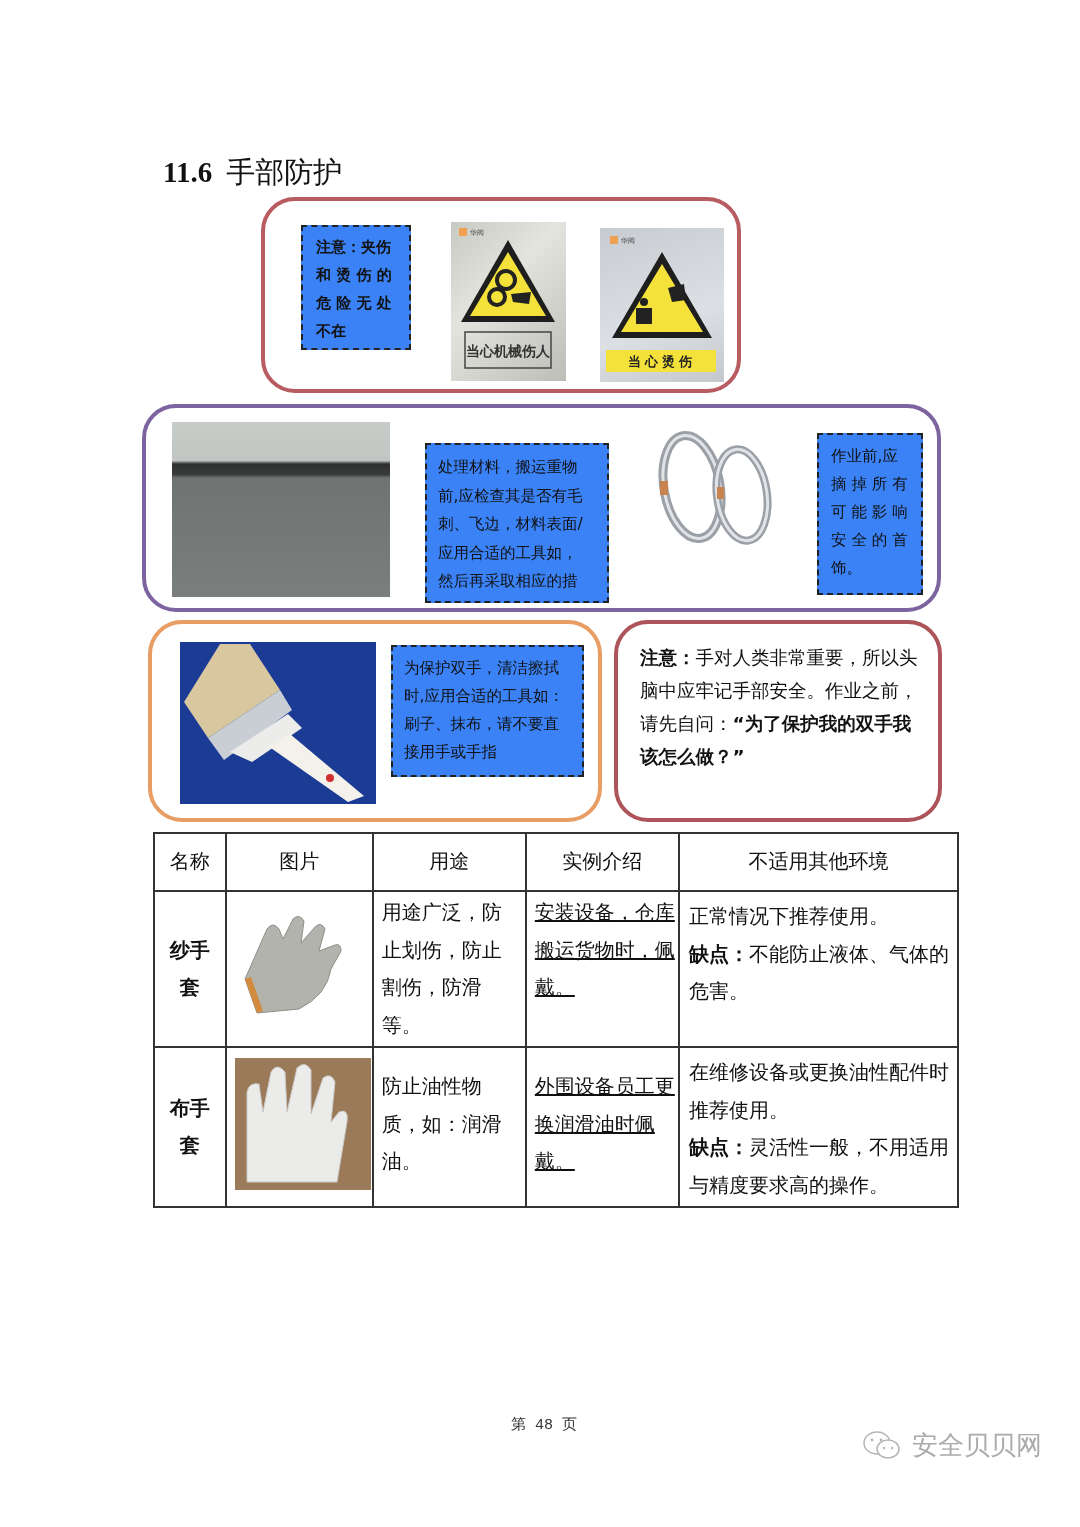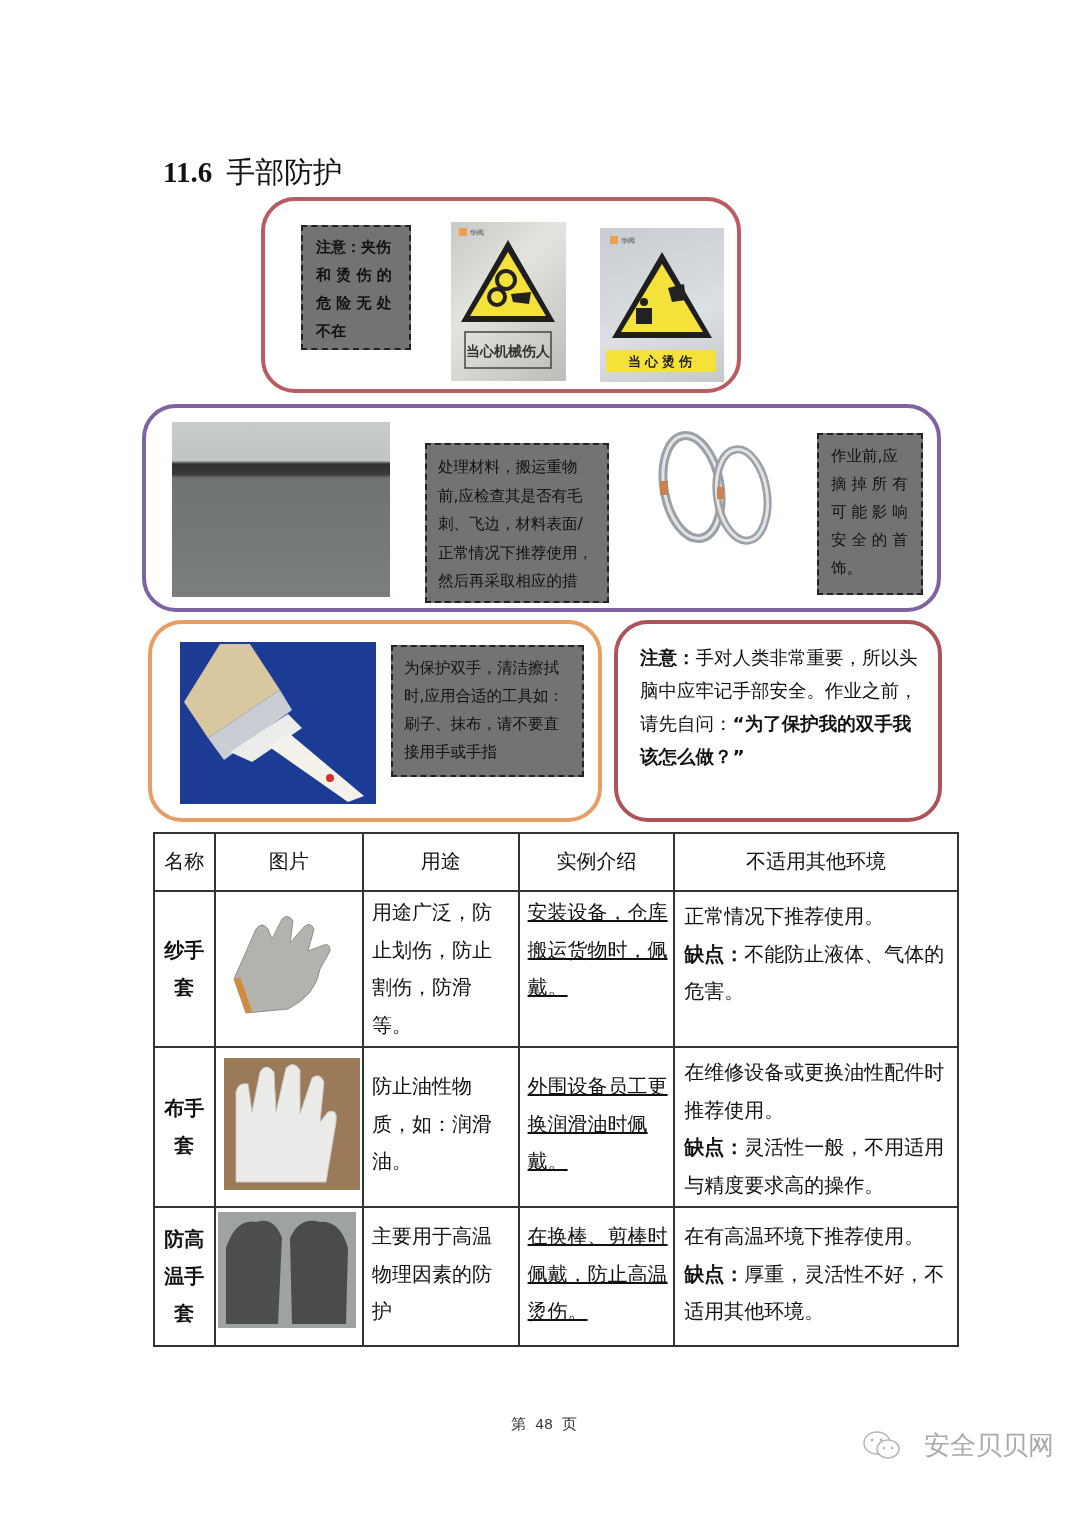--- a/index.html
+++ b/index.html
@@ -10,45 +10,45 @@
   .section-title { left: 163px; top: 152px; font-size: 29px; line-height: 40px; color: #111; white-space: nowrap; }
   .section-title .num { font-family: "Liberation Serif", "DejaVu Serif", serif; font-weight: bold; margin-right: 14px; }
   .section-title .txt { font-family: "DejaVu Sans", sans-serif; }
 
   .rbox { border-radius: 34px; border: 4px solid; background: #fff; }
   .box1 { left: 261px; top: 197px; width: 480px; height: 196px; border-color: #b85c62; }
   .box2 { left: 142px; top: 404px; width: 799px; height: 208px; border-color: #7d64a0; }
   .box3 { left: 148px; top: 620px; width: 454px; height: 202px; border-color: #e79d63; }
   .box4 { left: 614px; top: 620px; width: 328px; height: 202px; border-color: #ac545a; }
 
-  .dash { border: 2px dashed #222; background: #737373; }
+  .dash { border: 2px dashed #222; background: #3b82f6; }
   .note-text { font-size: 15.5px; line-height: 28px; color: #111; }
   .bold { font-weight: bold; }
 
   .img { overflow: hidden; }
   .photo-sign1 { left: 451px; top: 222px; width: 115px; height: 159px;
     background: linear-gradient(135deg, #c9c9c4 0%, #e4e4de 40%, #bdbdb8 100%); }
   .photo-sign2 { left: 600px; top: 228px; width: 124px; height: 154px;
     background: linear-gradient(160deg, #c8cbd0 0%, #dcdfe3 60%, #c4c7cc 100%); }
   .photo-edge { left: 172px; top: 422px; width: 218px; height: 175px;
     background: linear-gradient(180deg, #c8ccc9 0%, #c2c6c3 22%, #2e302f 24%, #3a3c3b 30%, #6f7372 32%, #7a7e7d 100%); }
   .photo-rings { left: 640px; top: 425px; width: 150px; height: 130px; }
   .photo-brush { left: 180px; top: 642px; width: 196px; height: 162px; background: #1c3b95; }
 
   table.ppe { position: absolute; left: 153px; top: 832px; width: 806px; border-collapse: collapse; }
   table.ppe td, table.ppe th { border: 2px solid #333; vertical-align: top; font-size: 20px; line-height: 37.5px; color: #111; font-weight: normal; }
   table.ppe th { height: 58px; text-align: center; vertical-align: middle; }
-  .c-name { width: 60px; text-align: center; vertical-align: middle !important; font-weight: bold !important; padding: 0 6px; }
+  .c-name { width: 72px; text-align: center; vertical-align: middle !important; font-weight: bold !important; padding: 0 6px; }
   .c-pic { width: 145px; padding: 0 !important; vertical-align: middle !important; margin-top: 48px; }
   .c-use { width: 154px; padding: 2px 6px 2px 8px; margin-top: 29px; }
   .c-ex  { width: 154px; padding: 2px 0 2px 8px; text-decoration: underline; }
   .c-rec { width: 281px; padding: 6px 6px 2px 9px; }
 
   .page-no { left: 511px; top: 1415px; font-family: Liberation Mono, monospace; font-size: 15px; color: #333; }
-  .watermark { left: 862px; top: 1428px; font-size: 26px; color: #aaa; display: flex; align-items: center; gap: 22px; }
+  .watermark { left: 862px; top: 1428px; font-size: 26px; color: #aaa; display: flex; align-items: center; gap: 10px; }
 </style>
 </head>
 <body>
 
 <div class="abs section-title">
   <span class="num">11.6</span><span class="txt">手部防护</span>
 </div>
 
 <div class="abs rbox box1"></div>
 <div class="abs dash" style="left:301px; top:225px; width:110px; height:125px; padding:6px 0 0 13px;">
@@ -88,21 +88,21 @@
   </svg>
 </div>
 
 <div class="abs rbox box2"></div>
 <div class="abs img photo-edge"></div>
 <div class="abs dash" style="left:425px; top:443px; width:184px; height:160px; padding:8px 0 0 11px;">
   <div class="note-text" style="font-size:15.5px; line-height:28.5px; white-space:nowrap;">
     <div>处理材料，搬运重物</div>
     <div>前,应检查其是否有毛</div>
     <div>刺、飞边，材料表面/</div>
-    <div>正常情况下推荐使用，</div>
+    <div>应用合适的工具如，</div>
     <div>然后再采取相应的措</div>
   </div>
 </div>
 <div class="abs img photo-rings">
   <svg width="150" height="130" viewBox="0 0 150 130">
     <ellipse cx="52" cy="62" rx="28" ry="52" fill="none" stroke="#9aa0a6" stroke-width="9" transform="rotate(-10 52 62)"></ellipse>
     <ellipse cx="52" cy="62" rx="28" ry="52" fill="none" stroke="#e1e4e7" stroke-width="3" transform="rotate(-10 52 62)"></ellipse>
     <ellipse cx="102" cy="70" rx="25" ry="46" fill="none" stroke="#9aa0a6" stroke-width="8" transform="rotate(-8 102 70)"></ellipse>
     <ellipse cx="102" cy="70" rx="25" ry="46" fill="none" stroke="#e1e4e7" stroke-width="3" transform="rotate(-8 102 70)"></ellipse>
     <rect x="20" y="56" width="8" height="14" fill="#c9834f"></rect>
@@ -177,36 +177,20 @@
           <path d="M20,130 L20,40 Q22,30 32,32 L36,60 L44,20 Q50,10 58,20 L60,60 L70,16 Q78,8 84,18 L84,62 L96,26 Q104,20 108,30 L104,70 L112,60 Q122,56 120,70 L110,130 Z" fill="#ebebea" stroke="#c9c9c6" stroke-width="1"></path>
         </svg>
       </td>
       <td class="c-use" style="padding-top:20px;">防止油性物质，如：润滑油。</td>
       <td class="c-ex" style="padding-top:20px;">外围设备员工更换润滑油时佩戴。</td>
       <td class="c-rec">
         <div>在维修设备或更换油性配件时推荐使用。</div>
         <div><span class="bold">缺点：</span><span>灵活性一般，不用适用与精度要求高的操作。</span></div>
       </td>
     </tr>
-    <tr style="height:136px;">
-      <td class="c-name" style="line-height:37px;">防高温手套</td>
-      <td class="c-pic">
-        <svg width="145" height="124" viewBox="0 0 145 124">
-          <rect x="2" y="4" width="138" height="116" fill="#9fa3a0"></rect>
-          <path d="M10,116 L10,40 Q20,10 40,14 Q58,8 66,30 L62,116 Z" fill="#4d4f4e"></path>
-          <path d="M76,116 L74,30 Q84,8 104,14 Q124,12 132,40 L130,116 Z" fill="#4a4c4b"></path>
-        </svg>
-      </td>
-      <td class="c-use" style="padding-top:10px;">主要用于高温物理因素的防护</td>
-      <td class="c-ex" style="padding-top:10px;">在换棒、剪棒时佩戴，防止高温烫伤。</td>
-      <td class="c-rec" style="padding-top:10px;">
-        <div>在有高温环境下推荐使用。</div>
-        <div><span class="bold">缺点：</span><span>厚重，灵活性不好，不适用其他环境。</span></div>
-      </td>
-    </tr>
   </tbody>
 </table>
 
 <div class="abs page-no">第 48 页</div>
 <div class="abs watermark">
   <svg width="40" height="34" viewBox="0 0 40 34">
     <ellipse cx="15" cy="14" rx="13" ry="11" fill="none" stroke="#b5b5b5" stroke-width="1.5"></ellipse>
     <ellipse cx="26" cy="20" rx="11" ry="9" fill="#fff" stroke="#b5b5b5" stroke-width="1.5"></ellipse>
     <circle cx="10" cy="11" r="1.4" fill="#b5b5b5"></circle>
     <circle cx="19" cy="11" r="1.4" fill="#b5b5b5"></circle>

